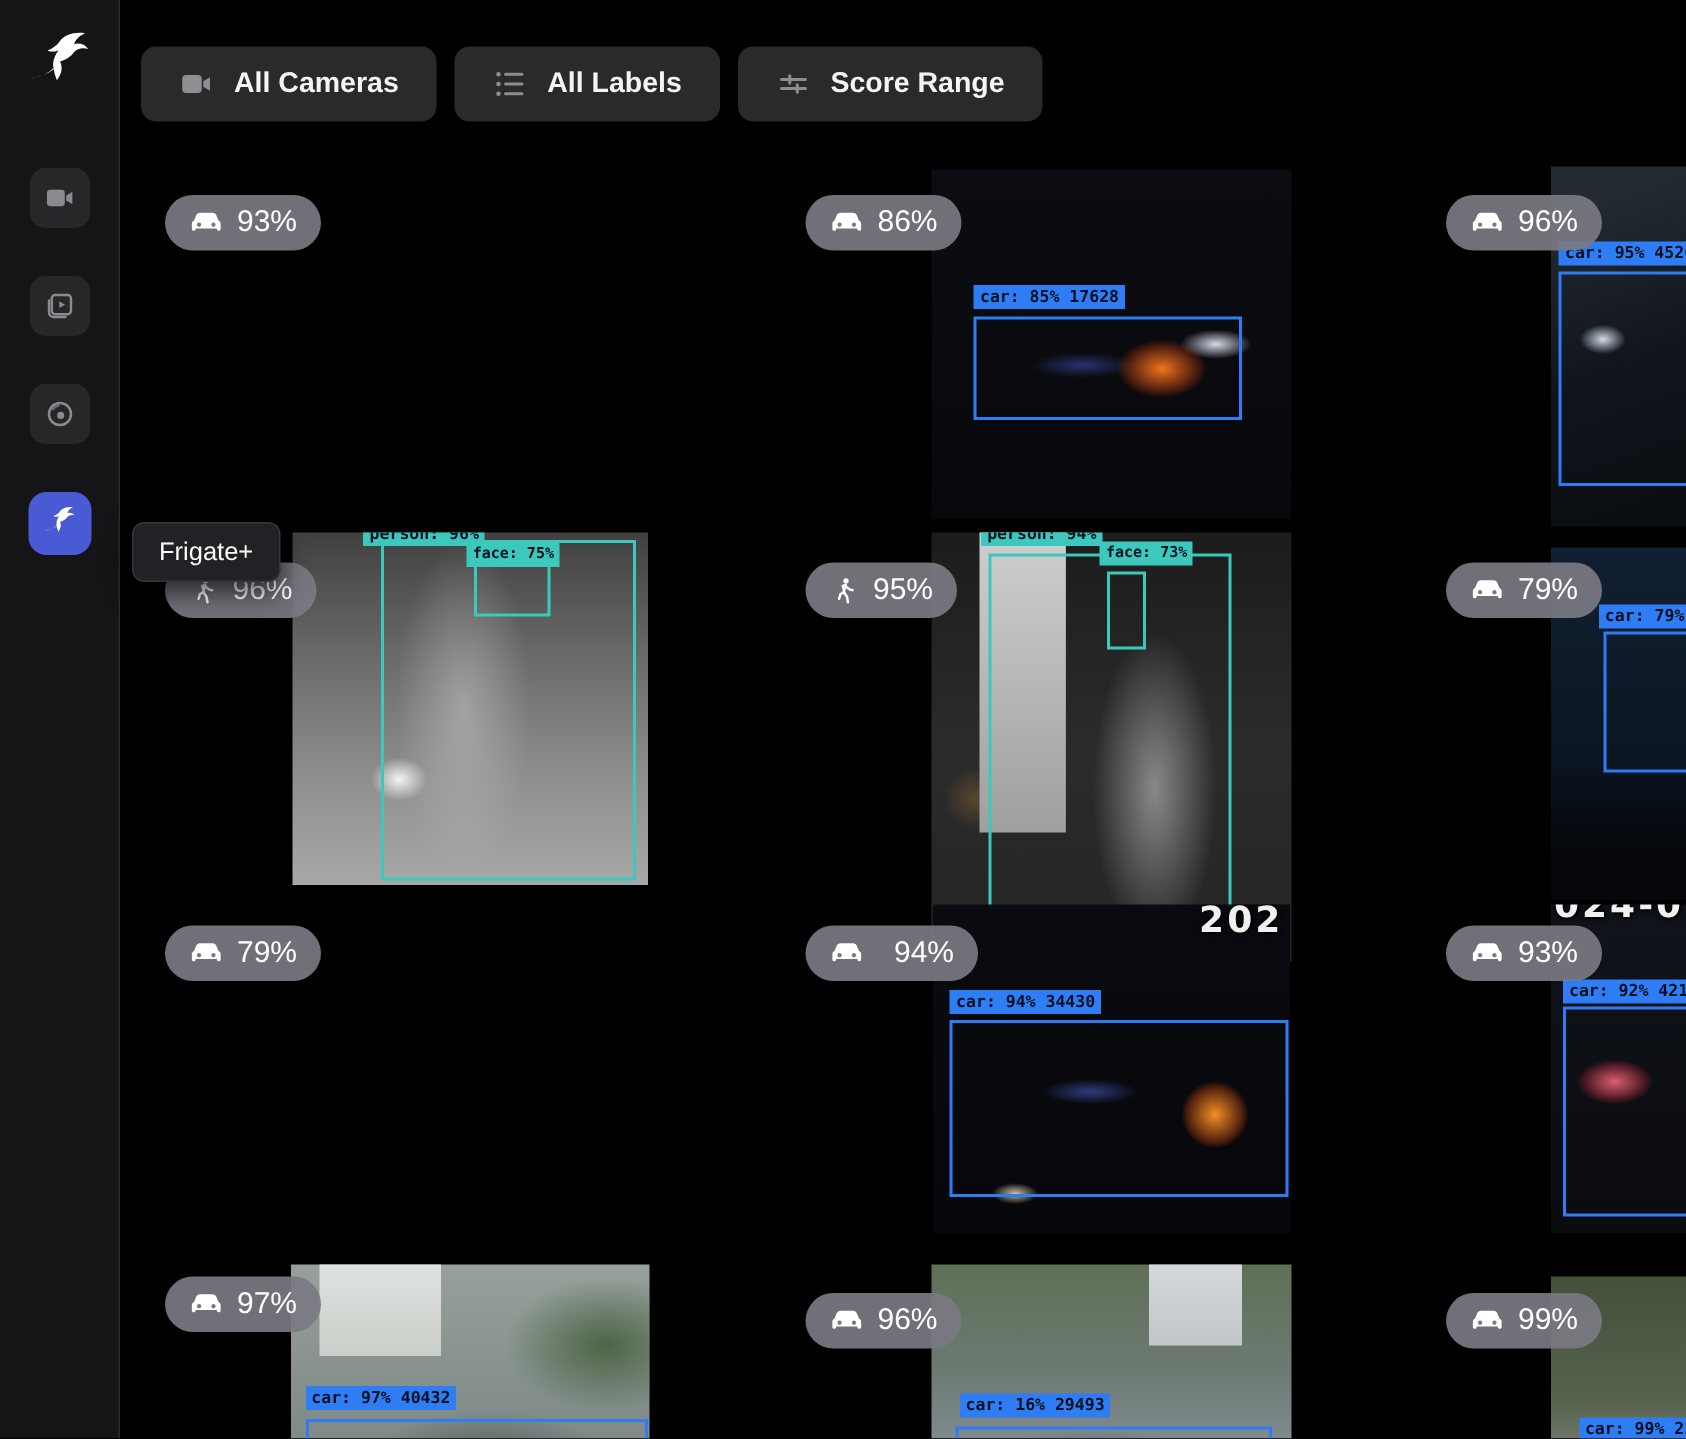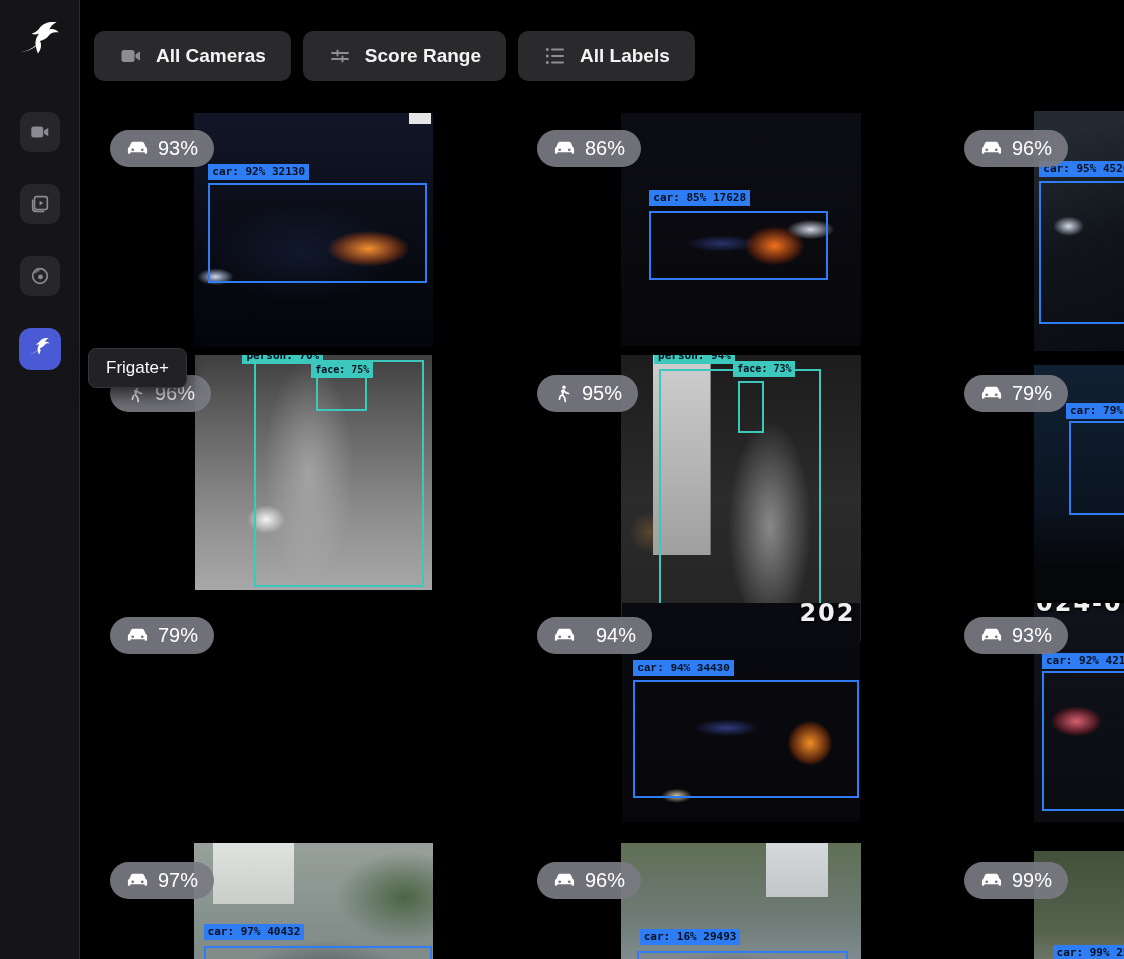--- a/index.html
+++ b/index.html
@@ -145,44 +145,40 @@
           <svg viewBox="0 0 24 24" width="24" height="24">
               <rect x="2.5" y="6" width="13" height="12" rx="2.5" fill="currentColor"></rect>
               <path d="M16.5 10.2 21 7.5v9l-4.5-2.7z" fill="currentColor"></path>
             </svg>
         </span>
         <span>All Cameras</span>
       </button>
       <button class="tbtn">
         <span class="ticon">
           <svg viewBox="0 0 24 24" width="24" height="24" fill="none" stroke="currentColor" stroke-width="2" stroke-linecap="round">
-              <path d="M4 9h16M4 15h16"></path>
-              <path d="M9.5 6.5v5M14.5 12.5v5"></path>
-            </svg>
-        </span>
-        <span>Score Range</span>
+              <path d="M9 5.5h11M9 12h11M9 18.5h11"></path>
+              <path d="M4.3 5.5h.02M4.3 12h.02M4.3 18.5h.02" stroke-width="3"></path>
+            </svg>
+        </span>
+        <span>All Labels</span>
       </button>
       <button class="tbtn">
         <span class="ticon">
           <svg viewBox="0 0 24 24" width="24" height="24" fill="none" stroke="currentColor" stroke-width="2" stroke-linecap="round">
-              <path d="M9 5.5h11M9 12h11M9 18.5h11"></path>
-              <path d="M4.3 5.5h.02M4.3 12h.02M4.3 18.5h.02" stroke-width="3"></path>
-            </svg>
-        </span>
-        <span>All Labels</span>
+              <path d="M4 9h16M4 15h16"></path>
+              <path d="M9.5 6.5v5M14.5 12.5v5"></path>
+            </svg>
+        </span>
+        <span>Score Range</span>
       </button>
     </div>
 
     <div id="grid">
         <div class="grow" style="height: 254px;">
           <div class="cell">
-            <div class="thumb s1" style="width: 239px; height: 234px; margin-top: 16px; margin-left: auto; margin-right: auto;">
-              <div class="bbox" style="left: 6%; top: 30%; width: 90%; height: 41%; border-color: rgb(46, 125, 245);"></div>
-              <div class="chip" style="left: 6%; top: 22%; background: rgb(46, 125, 245);">car: 92% 32130</div>
-            </div>
             <div class="badge" style="top: 33px;">
               <span class="bicon">
                 <svg viewBox="0 0 24 24" width="23" height="23">
                   <path fill="#fff" d="M3.5 10.5 5 6.8C5.4 5.7 6.4 5 7.6 5h8.8c1.2 0 2.2.7 2.6 1.8l1.5 3.7c.9.3 1.5 1.1 1.5 2.1v3.9c0 .6-.4 1-1 1h-.6c-.6 0-1-.4-1-1v-.5H4.6v.5c0 .6-.4 1-1 1H3c-.6 0-1-.4-1-1v-3.9c0-1 .6-1.8 1.5-2.1z"></path>
                   <circle cx="7" cy="13.4" r="1.5" fill="#7a7a82"></circle>
                   <circle cx="17" cy="13.4" r="1.5" fill="#7a7a82"></circle>
                 </svg>
               </span>
               <span class="bscore">93%</span>
             </div>
@@ -217,21 +213,21 @@
                 </svg>
               </span>
               <span class="bscore">96%</span>
             </div>
           </div>
         </div>
         <div class="grow" style="height: 247px;">
           <div class="cell">
             <div class="thumb s4" style="width: 237px; height: 235px; margin-top: 4px; margin-left: auto; margin-right: auto;">
               <div class="bbox" style="left: 25%; top: 2%; width: 70%; height: 95%; border-color: rgb(60, 200, 189);"></div>
-              <div class="chip" style="left: 20%; top: -7px; background: rgb(60, 200, 189);">person: 70%</div>
+              <div class="chip" style="left: 20%; top: -7px; background: rgb(60, 200, 189);">person: 96%</div>
               <div class="bbox" style="left: 51%; top: 6%; width: 20%; height: 16%; border-color: rgb(60, 200, 189);"></div>
               <div class="chip" style="left: 49%; top: 3%; background: rgb(60, 200, 189); font-size: 10px;">face: 75%</div>
             </div>
             <div class="badge" style="top: 24px;">
               <span class="bicon">
                 <svg viewBox="0 0 24 24" width="20" height="20">
                   <circle cx="13.2" cy="3.9" r="2.1" fill="#fff"></circle>
                   <path fill="none" stroke="#fff" stroke-width="2" stroke-linecap="round" stroke-linejoin="round" d="M13 7.2l-1.6 5.6 2.5 3.6.9 4.6M11.4 12.8l-2.7 1.8-1 3.6M13.2 8.4l2.8 2.3 2.5.7M11.6 11l-1-3 2.4-.8"></path>
                 </svg>
               </span>
@@ -282,21 +278,21 @@
                   <circle cx="17" cy="13.4" r="1.5" fill="#7a7a82"></circle>
                 </svg>
               </span>
               <span class="bscore">79%</span>
             </div>
           </div>
           <div class="cell">
             <div class="thumb s8" style="width: 238px; height: 219px; margin-top: 5px; margin-left: auto; margin-right: auto;">
               <div class="ts" style="right: 4px; top: -4px;">202</div>
               <div class="bbox" style="left: 5%; top: 35%; width: 93%; height: 52%; border-color: rgb(46, 125, 245);"></div>
-              <div class="chip" style="left: 5%; top: 26%; background: rgb(46, 125, 245); font-family: Liberation Mono, monospace;">car: 94% 34430</div>
+              <div class="chip" style="left: 5%; top: 26%; background: rgb(46, 125, 245);">car: 94% 34430</div>
             </div>
             <div class="badge" style="top: 19px; gap: 20px;">
               <span class="bicon">
                 <svg viewBox="0 0 24 24" width="23" height="23">
                   <path fill="#fff" d="M3.5 10.5 5 6.8C5.4 5.7 6.4 5 7.6 5h8.8c1.2 0 2.2.7 2.6 1.8l1.5 3.7c.9.3 1.5 1.1 1.5 2.1v3.9c0 .6-.4 1-1 1h-.6c-.6 0-1-.4-1-1v-.5H4.6v.5c0 .6-.4 1-1 1H3c-.6 0-1-.4-1-1v-3.9c0-1 .6-1.8 1.5-2.1z"></path>
                   <circle cx="7" cy="13.4" r="1.5" fill="#7a7a82"></circle>
                   <circle cx="17" cy="13.4" r="1.5" fill="#7a7a82"></circle>
                 </svg>
               </span>
               <span class="bscore">94%</span>
@@ -319,21 +315,21 @@
               <span class="bscore">93%</span>
             </div>
           </div>
         </div>
         <div class="grow" style="height: 200px;">
           <div class="cell">
             <div class="thumb s10" style="width: 239px; height: 180px; margin-top: 0px; margin-left: auto; margin-right: auto;">
               <div class="bbox" style="left: 4%; top: 57%; width: 94%; height: 40%; border-color: rgb(46, 125, 245);"></div>
               <div class="chip" style="left: 4%; top: 45%; background: rgb(46, 125, 245);">car: 97% 40432</div>
             </div>
-            <div class="badge" style="top: 19px; align-items: center;">
+            <div class="badge" style="top: 8px; align-items: center;">
               <span class="bicon">
                 <svg viewBox="0 0 24 24" width="23" height="23">
                   <path fill="#fff" d="M3.5 10.5 5 6.8C5.4 5.7 6.4 5 7.6 5h8.8c1.2 0 2.2.7 2.6 1.8l1.5 3.7c.9.3 1.5 1.1 1.5 2.1v3.9c0 .6-.4 1-1 1h-.6c-.6 0-1-.4-1-1v-.5H4.6v.5c0 .6-.4 1-1 1H3c-.6 0-1-.4-1-1v-3.9c0-1 .6-1.8 1.5-2.1z"></path>
                   <circle cx="7" cy="13.4" r="1.5" fill="#7a7a82"></circle>
                   <circle cx="17" cy="13.4" r="1.5" fill="#7a7a82"></circle>
                 </svg>
               </span>
               <span class="bscore">97%</span>
             </div>
           </div>

